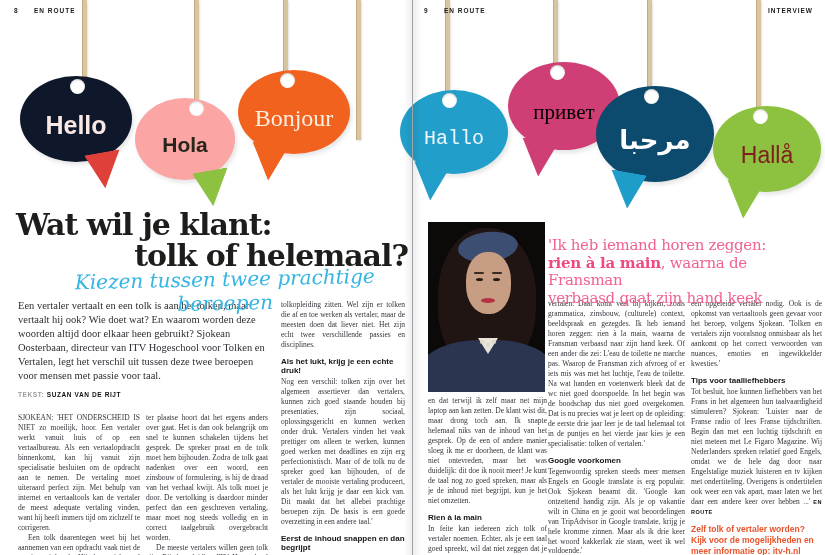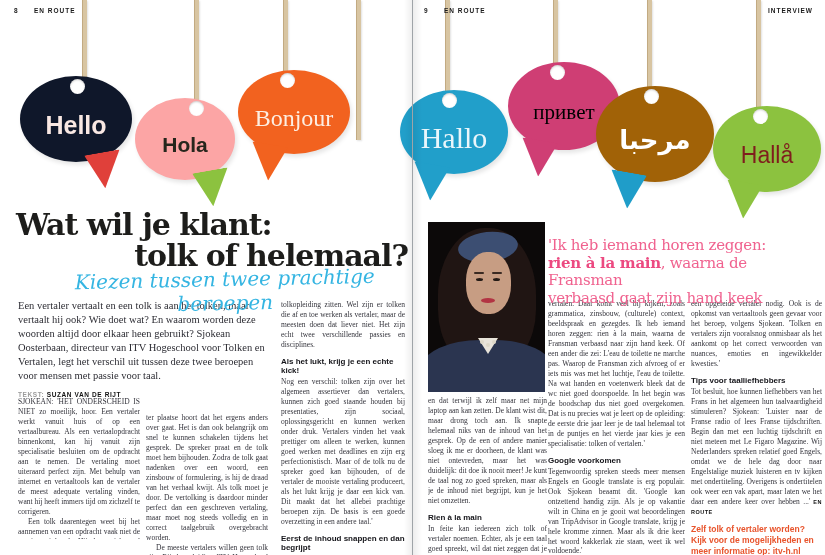--- a/index.html
+++ b/index.html
@@ -36,21 +36,21 @@
   .b1 .bubble-label{font-family:"Liberation Sans",sans-serif;font-weight:bold;font-size:21px;}
   .b1 .hole{left:54px;top:3px;}
   .b2{left:238px;top:70px;width:112px;height:84px;z-index:4;}
   .b2 .bubble-label{font-family:"Liberation Serif",serif;font-size:24px;}
   .b2 .hole{left:42px;top:3px;}
   .b3{left:297px;top:128px;width:122px;height:86px;z-index:3;}
   .b3 .bubble-label{font-family:"DejaVu Sans",sans-serif;font-size:14px;}
   .b3 .hole{left:55px;top:3px;}
   .b3 .bubble-tail{height:46px;}
   .b4{left:400px;top:90px;width:108px;height:84px;z-index:5;}
-  .b4 .bubble-label{font-family:Liberation Serif, serif;font-size:30px;}
+  .b4 .bubble-label{font-family:Liberation Mono, monospace;font-size:20px;}
   .b4 .hole{left:42px;top:3px;}
   .b5{left:508px;top:62px;width:112px;height:88px;z-index:3;}
   .b5 .bubble-label{font-family:"Liberation Serif",serif;font-size:21px;}
   .b5 .hole{left:42px;top:3px;}
   .b6{left:596px;top:86px;width:118px;height:96px;z-index:4;}
   .b6 .bubble-label{font-family:"DejaVu Sans",sans-serif;font-weight:bold;font-size:26px;}
   .b6 .hole{left:48px;top:3px;}
   .b7{left:713px;top:106px;width:108px;height:86px;z-index:5;}
   .b7 .bubble-label{font-family:"Liberation Sans",sans-serif;font-size:23px;}
   .b7 .hole{left:40px;top:3px;}
@@ -69,21 +69,21 @@
     font-size:6.5px;letter-spacing:0.6px;}
   .byline .lbl{color:#9b9b9b;font-weight:bold;}
   .byline .name{color:#111;font-weight:bold;}
 
   .col{position:absolute;font-size:7.5px;line-height:1.33;color:#33333b;text-align:justify;
     overflow:hidden;}
   .col p{margin:0;}
   .col p.indent{text-indent:10px;}
   .colhead{font-family:"Liberation Sans",sans-serif;font-weight:bold;font-size:8px;
     color:#15151a;margin:7px 0 2px;line-height:1.15;text-align:left;}
-  .lcol1{left:18px;top:397px;width:122px;height:142px;}
+  .lcol1{left:18px;top:413px;width:122px;height:142px;}
   .lcol2{left:146px;top:413px;width:122px;height:142px;}
   .lcol3{left:281px;top:300px;width:124px;height:255px;}
 
   
   .photo{position:absolute;left:428px;top:222px;width:117px;height:170px;background:#0c0909;
     overflow:hidden;z-index:6;}
   .photo .hair{position:absolute;left:10px;top:6px;width:98px;height:140px;background:#201513;
     border-radius:48% 48% 42% 42%;}
   .photo .headband{position:absolute;left:30px;top:10px;width:60px;height:30px;background:#3c4e72;
     border-radius:50%;transform:rotate(-6deg);}
@@ -167,21 +167,21 @@
     <div class="hole"></div>
   </div>
   <div class="bubble b5">
     <div class="bubble-body" style="background: rgb(207, 62, 116);">
       <span class="bubble-label" style="color: #000000;">привет</span>
       </div>
     <div class="bubble-tail tail-l" style="background: rgb(207, 62, 116);"></div>
     <div class="hole"></div>
   </div>
   <div class="bubble b6">
-    <div class="bubble-body" style="background: #a16207; text-align: center;">
+    <div class="bubble-body" style="background: #0c4a6e; text-align: center;">
       <span class="bubble-label" style="color: rgb(255, 255, 255);">مرحبا</span>
       </div>
     <div class="bubble-tail tail-l" style="background: rgb(31, 157, 201);"></div>
     <div class="hole"></div>
   </div>
   <div class="bubble b7">
     <div class="bubble-body" style="background: rgb(140, 194, 63);">
       <span class="bubble-label" style="color: #7f1d1d;">Hallå</span>
       </div>
     <div class="bubble-tail tail-l" style="background: rgb(140, 194, 63);"></div>
@@ -202,21 +202,21 @@
   <div class="col lcol1">
     <p>SJOKEAN: 'HET ONDERSCHEID IS NIET zo moeilijk, hoor. Een vertaler werkt vanuit huis of op een vertaalbureau. Als een vertaalopdracht binnenkomt, kan hij vanuit zijn specialisatie besluiten om de opdracht aan te nemen. De vertaling moet uiteraard perfect zijn. Met behulp van internet en vertaaltools kan de vertaler de meest adequate vertaling vinden, want hij heeft immers tijd om zichzelf te corrigeren.</p>
     <p class="indent">Een tolk daarentegen weet bij het aannemen van een opdracht vaak niet de precieze inhoud. Hij kan zich wel inlezen in het onderwerp, maar het zal regelmatig voorkomen dat hij pas</p>
   </div>
   <div class="col lcol2">
     <p>ter plaatse hoort dat het ergens anders over gaat. Het is dan ook belangrijk om snel te kunnen schakelen tijdens het gesprek. De spreker praat en de tolk moet hem bijhouden. Zodra de tolk gaat nadenken over een woord, een zinsbouw of formulering, is hij de draad van het verhaal kwijt. Als tolk moet je door. De vertolking is daardoor minder perfect dan een geschreven vertaling, maar moet nog steeds volledig en in correct taalgebruik overgebracht worden.</p>
     <p class="indent">De meeste vertalers willen geen tolk zijn. Bij de opleiding ITV Hogeschool zien we dat gemiddeld zo'n 40 van de circa 700 studenten in de</p>
   </div>
   <div class="col lcol3">
     <p>tolkopleiding zitten. Wel zijn er tolken die af en toe werken als vertaler, maar de meesten doen dat liever niet. Het zijn echt twee verschillende passies en disciplines.</p>
-    <div class="colhead">Als het lukt, krijg je een echte kick!</div>
+    <div class="colhead">Als het lukt, krijg je een echte druk!</div>
     <p>Nog een verschil: tolken zijn over het algemeen assertiever dan vertalers, kunnen zich goed staande houden bij presentaties, zijn sociaal, oplossingsgericht en kunnen werken onder druk. Vertalers vinden het vaak prettiger om alleen te werken, kunnen goed werken met deadlines en zijn erg perfectionistisch. Maar of de tolk nu de spreker goed kan bijhouden, of de vertaler de mooiste vertaling produceert, als het lukt krijg je daar een kick van. Dit maakt dat het allebei prachtige beroepen zijn. De basis is een goede overzetting in een andere taal.'</p>
     <div class="colhead">Eerst de inhoud snappen en dan begrijpt</div>
     <p>Sjokean heeft zelf jaren gewerkt als tolk en vertaler Engels en Frans. Zij weet als geen ander hoe de markt in elkaar zit. Als klanten tevreden zijn, word je teruggevraagd. 'Een goede klant vroeg me of ik een ICT meeting wilde tolken,</p>
   </div>
 
   <div class="photo">
     <div class="hair"></div>
     <div class="headband"></div>
     <div class="face"></div>
     <div class="brow-l"></div>

